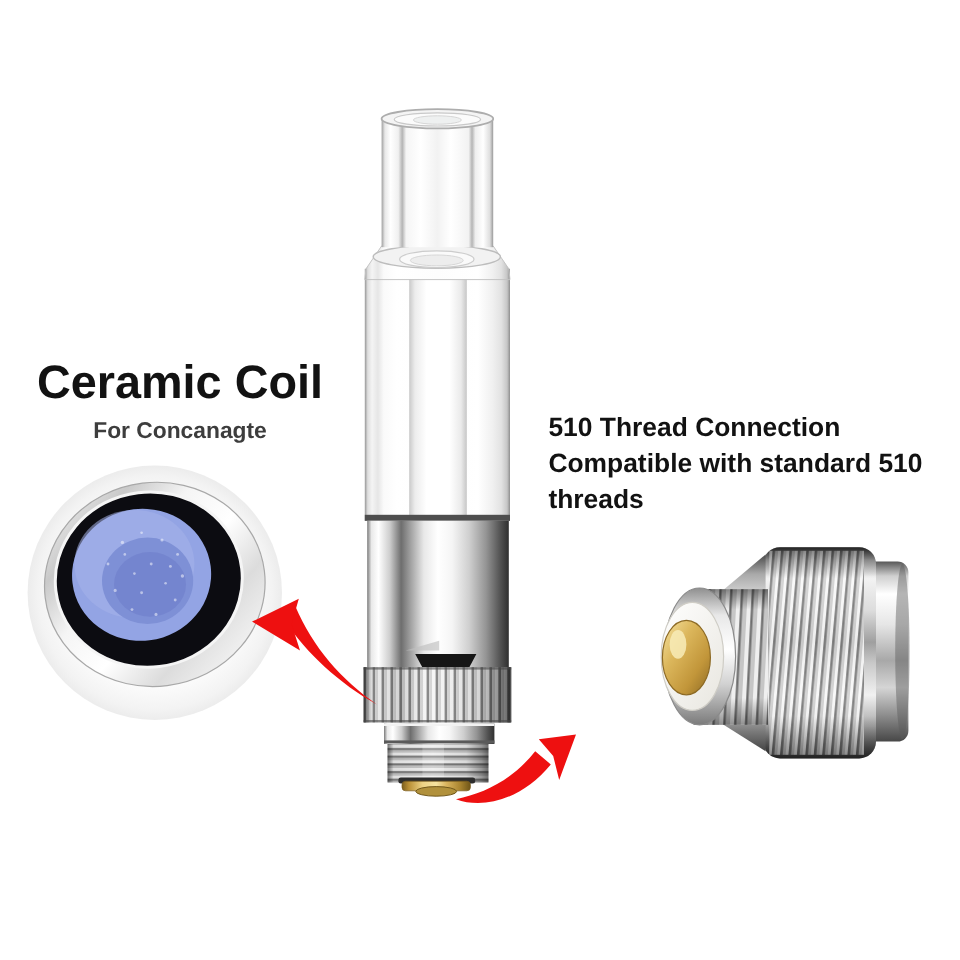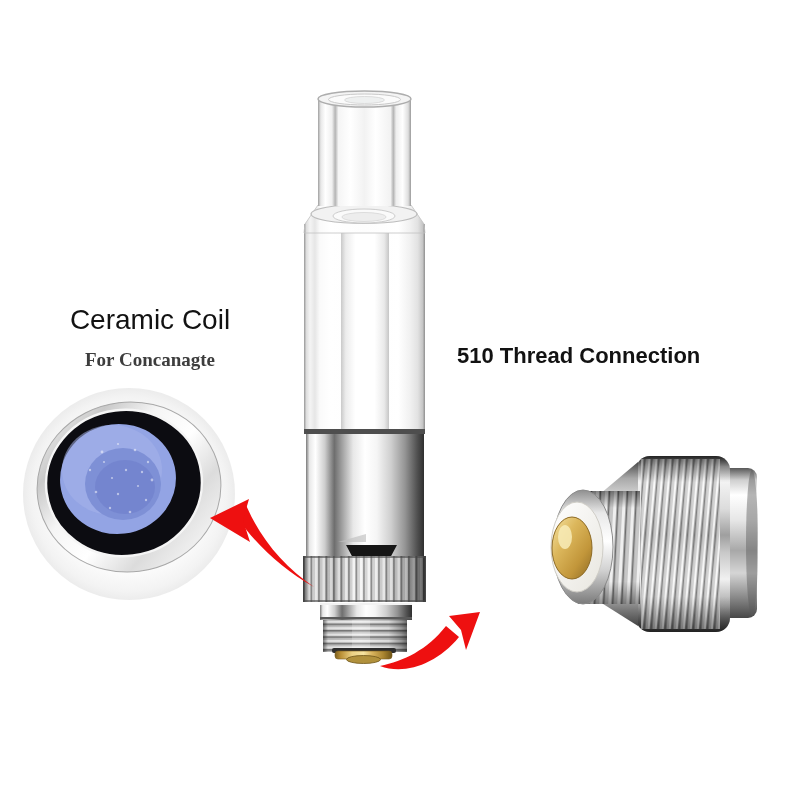--- a/index.html
+++ b/index.html
@@ -5,22 +5,22 @@
   :root{
     --background:#ffffff; --accent-red:#ee1010;
     --ceramic-blue:#93a4e4; --ceramic-blue-deep:#7e90d6;
     --gold:#c99e44; --text-primary:#121212; --text-secondary:#3d3d3d;
   }
   html,body{margin:0;padding:0;background:#fff;}
   .canvas{position:relative;width:800px;height:800px;background:var(--background);
     overflow:hidden;font-family:"Liberation Sans",sans-serif;}
   .scene{position:absolute;left:0;top:0;}
   .label-left{position:absolute;left:28px;top:301px;width:244px;text-align:center;color:var(--text-primary);}
-  .label-left .title{font-size:28px;font-weight:normal;line-height:38px;}
-  .label-left .subtitle{font-size:19px;font-weight:bold;line-height:24px;margin-top:9px;color:var(--text-secondary);font-family:Liberation Serif, serif;}
+  .label-left .title{font-size:39px;font-weight:bold;line-height:38px;}
+  .label-left .subtitle{font-size:19px;font-weight:bold;line-height:24px;margin-top:9px;color:var(--text-secondary);}
   .label-right{position:absolute;left:457px;top:341px;width:330px;text-align:left;
     font-size:22px;font-weight:bold;line-height:30px;color:var(--text-primary);}
 </style>
 </head>
 <body>
 
 <div class="canvas">
 
   <svg class="scene" width="800" height="800" viewBox="0 0 800 800">
     <defs>
@@ -300,15 +300,16 @@
     </g>
   </svg>
 
   <div class="label-left">
     <div class="title">Ceramic Coil</div>
     <div class="subtitle">For Concanagte</div>
   </div>
 
   <div class="label-right">
     <div>510 Thread Connection</div>
+    <div>Compatible with standard 510 threads</div>
   </div>
 
 </div>
 
 </body></html>

